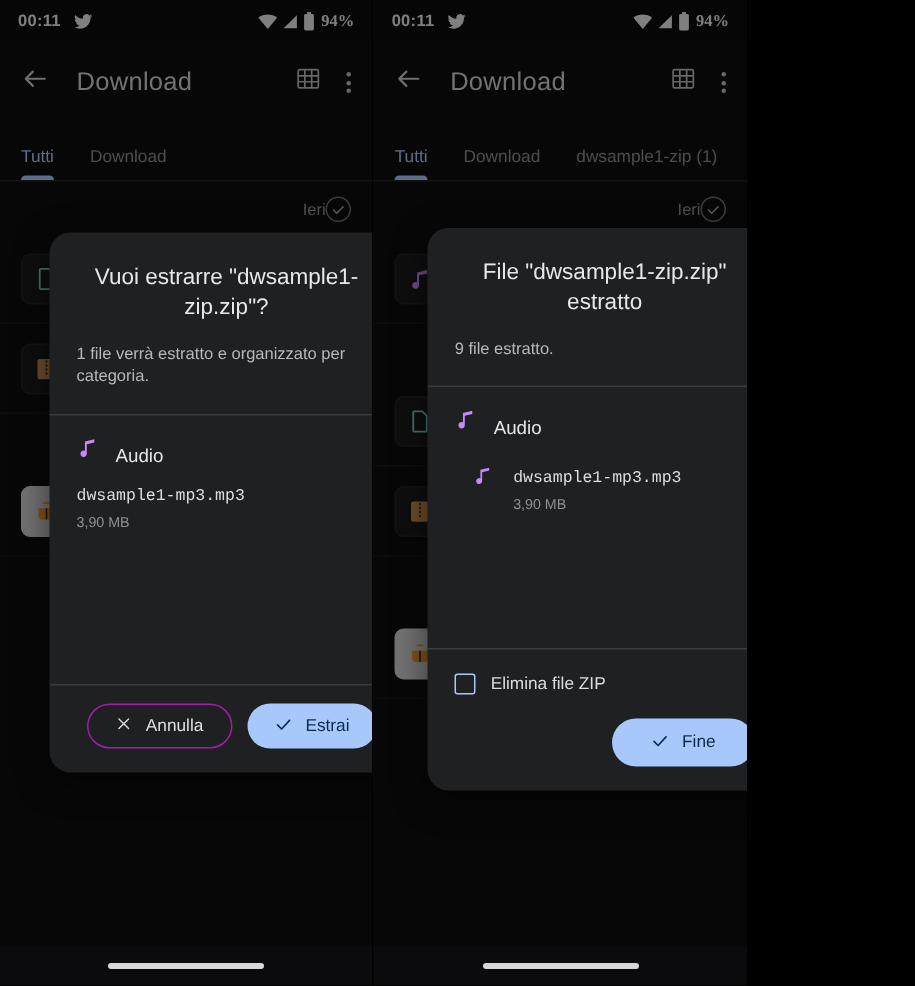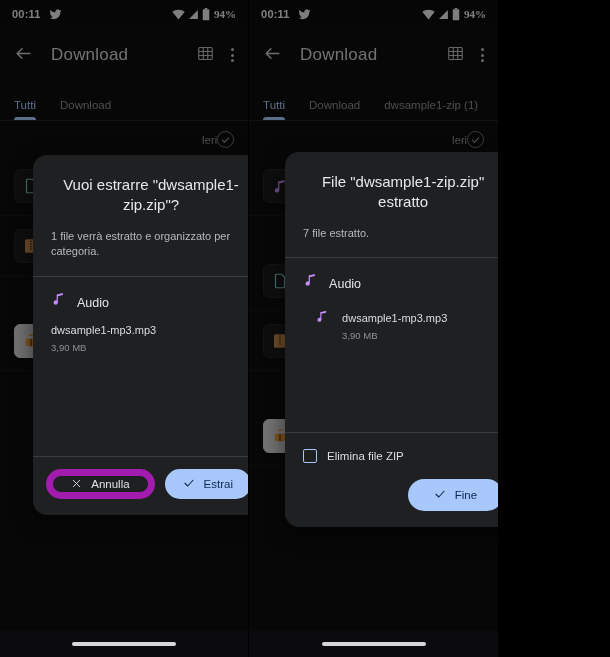--- a/index.html
+++ b/index.html
@@ -117,36 +117,36 @@
   }
   .dlg-sub {
     font-size: 11px; color: #b6b8bc; line-height: 1.45;
     padding: 13px 18px 16px 18px;
   }
   .dlg-rule { height:1px; background:#3a3b3e; }
   .dlg-body { flex: 1; overflow: hidden; }
   .cat-row { display:flex; align-items:flex-end; gap:11px; padding: 14px 18px 6px 18px; }
   .cat-name { font-size: 12.5px; color: #e4e5e7; }
   .file-block { padding: 6px 18px 0 18px; }
-  .file-name { font-size: 11px; color: #dcdde0; line-height: 1.5; }
+  .file-name { font-size: 11px; color: #dcdde0; line-height: 1.5; font-family: Liberation Mono, monospace; }
   .file-size { font-size: 9.5px; color: #8e9094; margin-top: 3px; }
 
   .file-row-2 { display:flex; align-items:flex-start; gap: 13px; padding: 12px 18px 0 30px; }
   .file-row-2 .meta { padding-top: 1px; }
 
   .dlg-actions {
     display:flex; align-items:center; justify-content:flex-end;
     gap: 10px; padding: 12px 18px 16px 18px;
   }
   .btn {
     display:flex; align-items:center; justify-content:center; gap: 9px;
     height: 30px; border-radius: 16px; padding: 0 18px;
     font-size: 11.5px; cursor: pointer; white-space: nowrap;
   }
-  .btn.outline { border: 7px solid #a21caf; color: #dfe0e3; background: transparent; align-items: center; }
+  .btn.outline { border: 1px solid #a21caf; color: #dfe0e3; background: transparent; align-items: center; }
   .btn.filled  { background: #a8c7fa; color: #0b2a52; font-weight: 500; }
 
   .checkrow { display:flex; align-items:center; gap: 10px; padding: 16px 18px 4px 18px; }
   .cbox {
     width: 14px; height: 14px; border: 1.6px solid #a8c7fa; border-radius: 2px;
     background: transparent; flex: none;
   }
   .cbox-label { font-size: 11.5px; color: #dcdde0; }
 
   
@@ -444,21 +444,21 @@
             <i></i>
             <i></i>
           </span>
       </div>
     </div>
 
     <div class="scrim"></div>
 
     <div class="dialog" style="left:36px; top:152px; width:236px; height:375px;">
       <div class="dlg-title">File "dwsample1-zip.zip" estratto</div>
-      <div class="dlg-sub">7 file estratto.</div>
+      <div class="dlg-sub">9 file estratto.</div>
       <div class="dlg-rule"></div>
       <div class="dlg-body">
         <div class="cat-row">
           <span>
             <svg width="15" height="15" viewBox="0 0 24 24">
                 <path fill="#c58af9" d="M19 3 9 5.4v9.9a3.4 3.4 0 1 0 2 3.1V8.3l8-1.9V3z"></path>
               </svg>
           </span>
           <span class="cat-name">Audio</span>
         </div>

